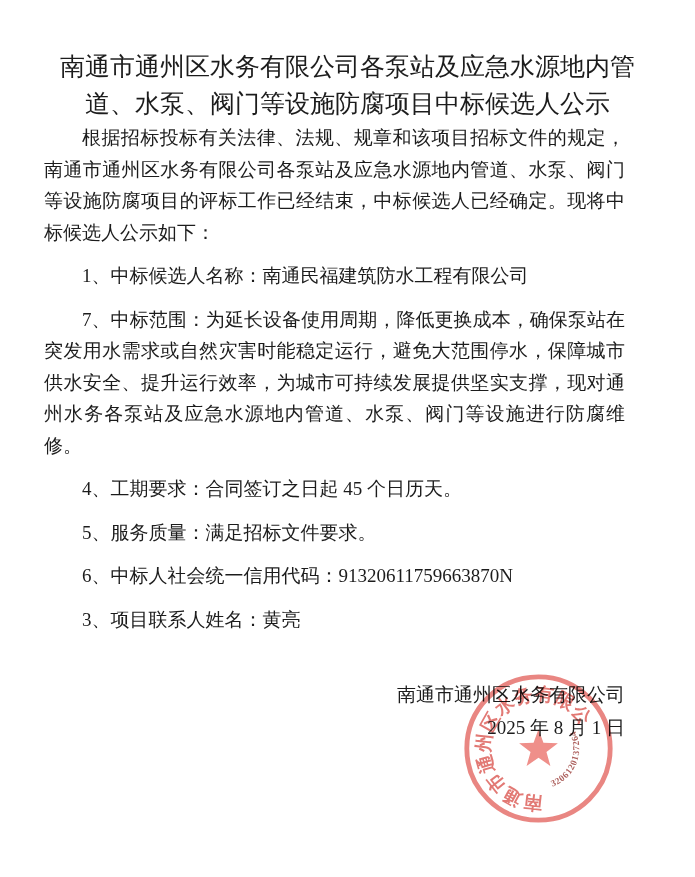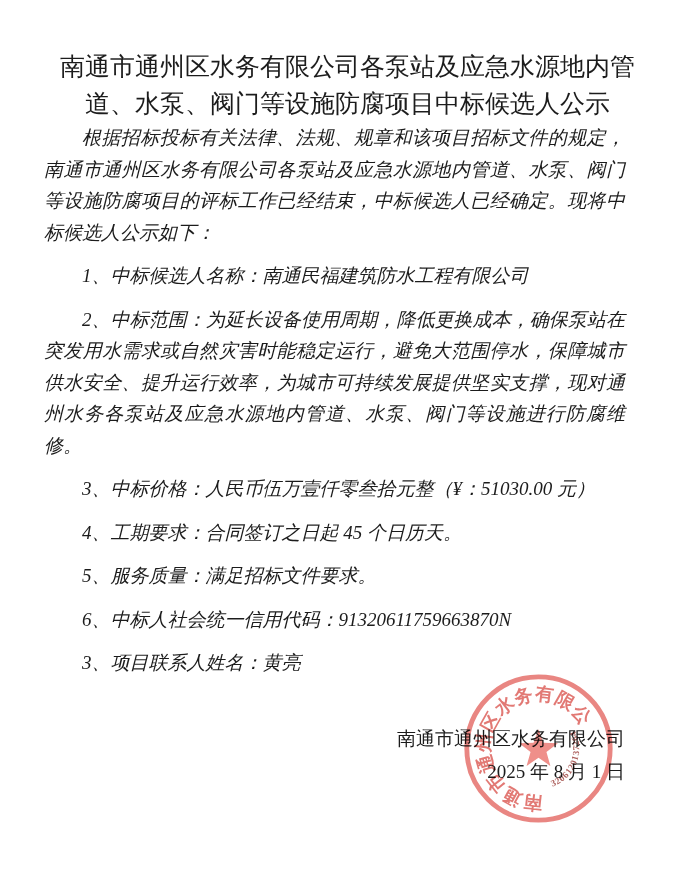--- a/index.html
+++ b/index.html
@@ -23,21 +23,21 @@
     margin-right: -26px; 
     font-weight: 500;
     white-space: nowrap;
   }
   .body-text {
     font-size: 19px;
     line-height: 31.5px;
     text-align: justify;
     margin: 0;
   }
-  .indent { text-indent: 2em; font-style: italic; }
+  .indent { text-indent: 2em; }
   .item { margin-top: 12px; }
   .closing { margin-top: 31px; }
   .sign-block {
     margin-top: 43px;
     text-align: right;
     font-size: 19px;
     line-height: 33px;
   }
   .seal {
     position: absolute;
@@ -67,22 +67,21 @@
 <div class="doc">
 
   <div class="title">
     <div>南通市通州区水务有限公司各泵站及应急水源地内管</div>
     <div>道、水泵、阀门等设施防腐项目中标候选人公示</div>
   </div>
 
   <p class="body-text indent">根据招标投标有关法律、法规、规章和该项目招标文件的规定，南通市通州区水务有限公司各泵站及应急水源地内管道、水泵、阀门等设施防腐项目的评标工作已经结束，中标候选人已经确定。现将中标候选人公示如下：</p>
 
   <p class="body-text indent item">1、中标候选人名称：南通民福建筑防水工程有限公司</p>
-  <p class="body-text indent item">2、中标范围：为延长设备使用周期，降低更换成本，确保泵站在突发用水需求或自然灾害时能稳定运行，避免大范围停水，保障城市供水安全、提升运行效率，为城市可持续发展提供坚实支撑，现对通州水务各泵站及应急水源地内管道、水泵、阀门等设施进行防腐维修。</p>
-  <p class="body-text indent item">3、中标价格：人民币伍万壹仟零叁拾元整（¥：51030.00 元）</p>
+  <p class="body-text indent item">7、中标范围：为延长设备使用周期，降低更换成本，确保泵站在突发用水需求或自然灾害时能稳定运行，避免大范围停水，保障城市供水安全、提升运行效率，为城市可持续发展提供坚实支撑，现对通州水务各泵站及应急水源地内管道、水泵、阀门等设施进行防腐维修。</p>
   <p class="body-text indent item">4、工期要求：合同签订之日起 45 个日历天。</p>
   <p class="body-text indent item">5、服务质量：满足招标文件要求。</p>
   <p class="body-text indent item">6、中标人社会统一信用代码：91320611759663870N</p>
   <p class="body-text indent item">3、项目联系人姓名：黄亮</p>
 
 
   <div class="sign-block">
     <div>南通市通州区水务有限公司</div>
     <div>2025 年 8 月 1 日</div>
   </div>

